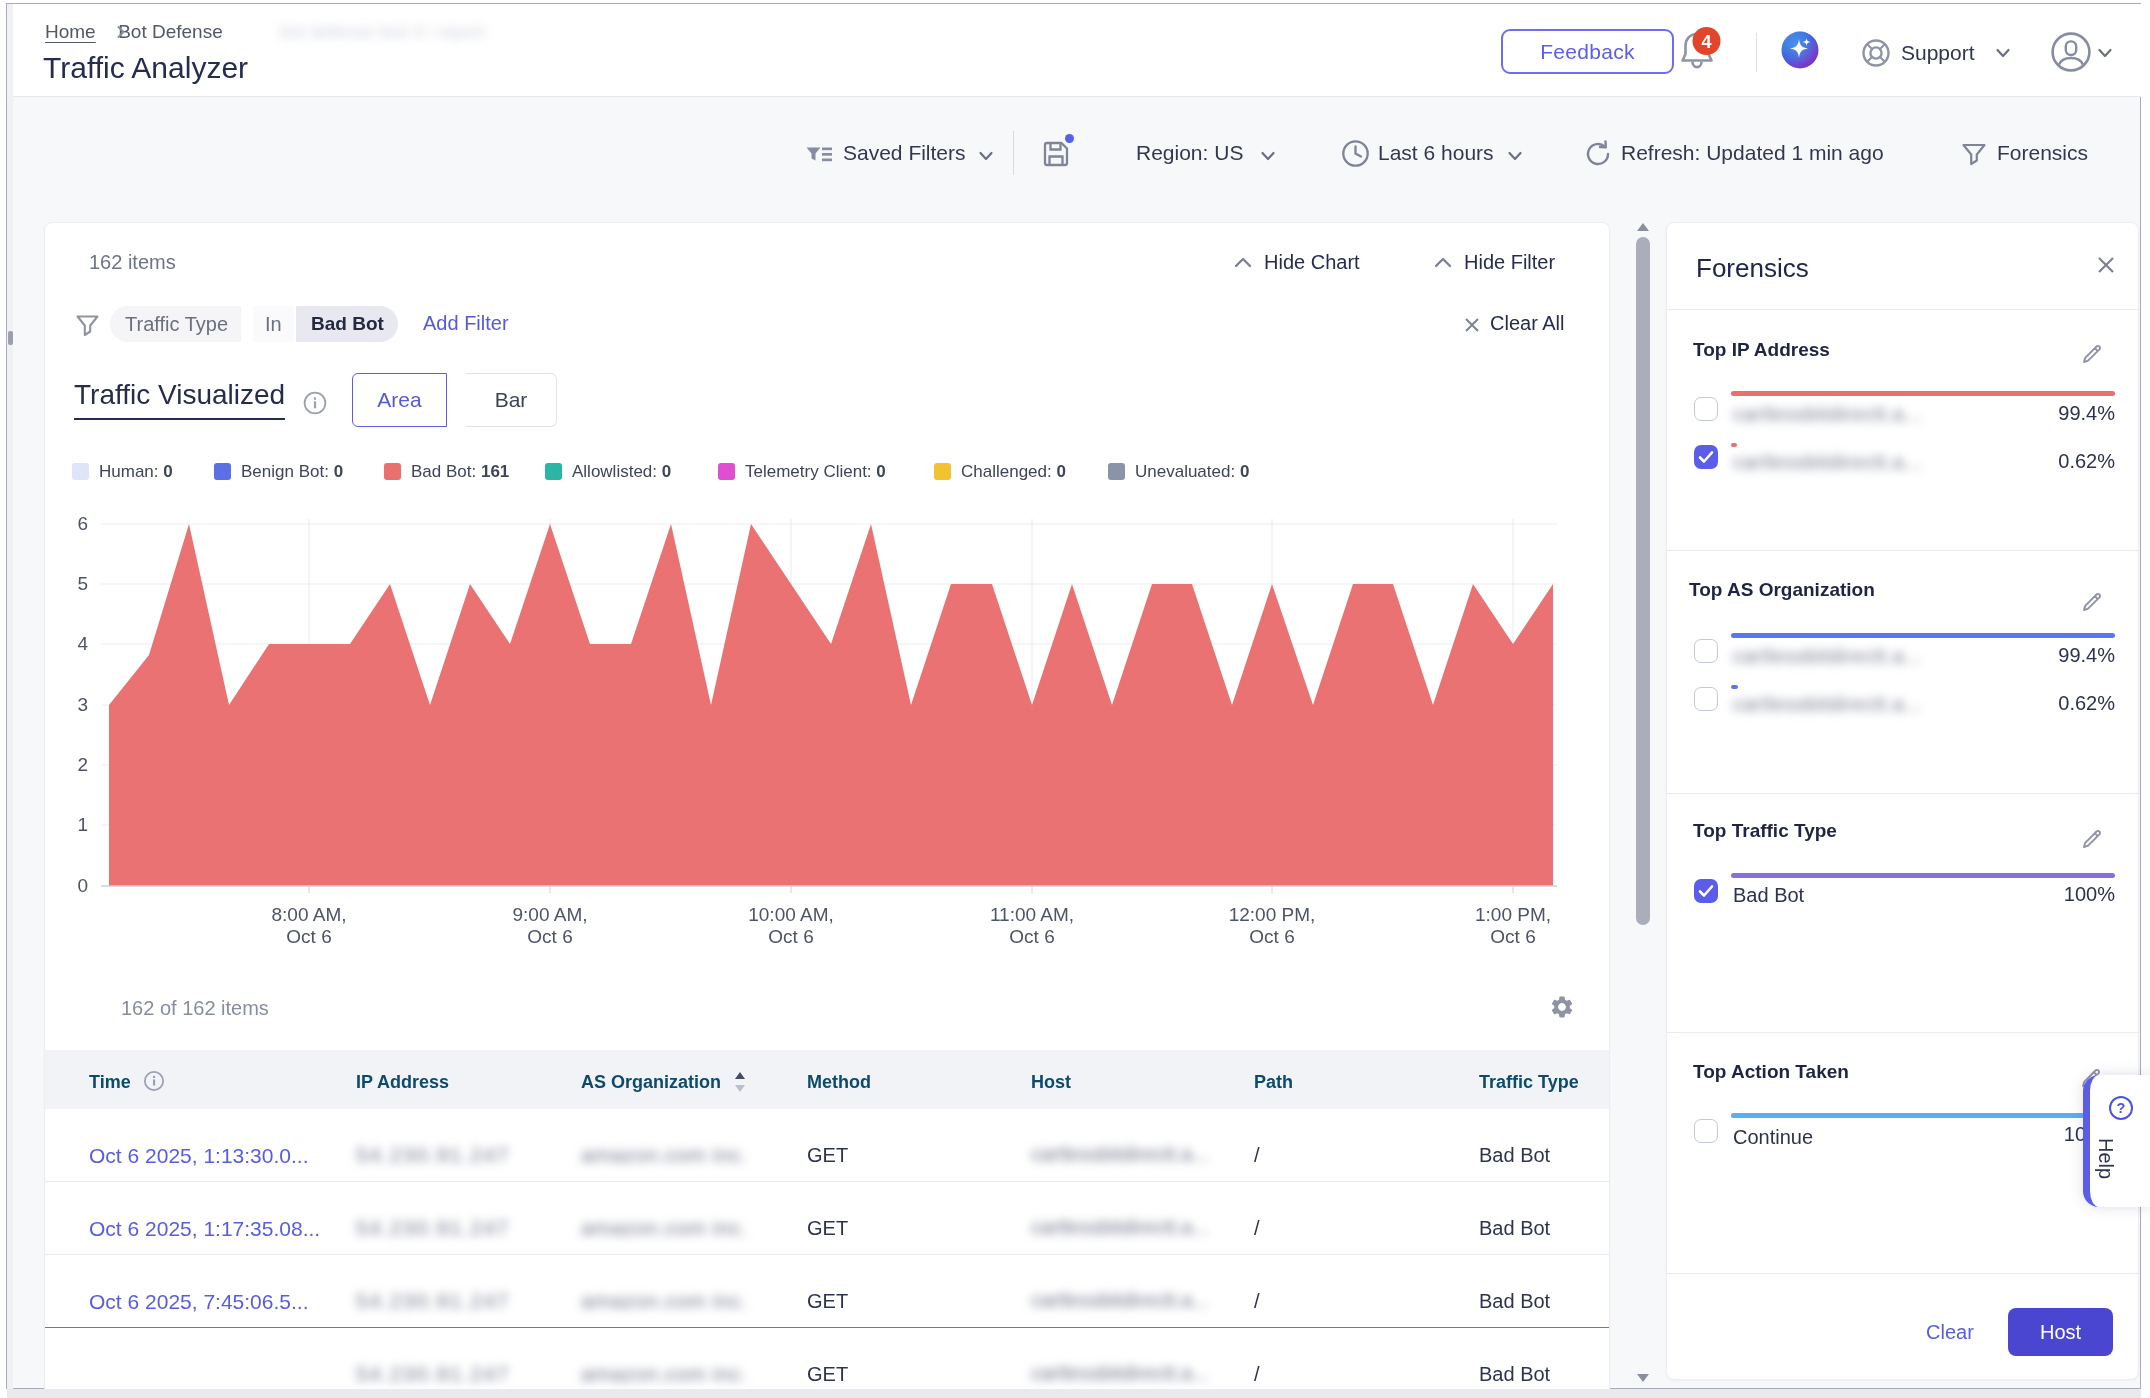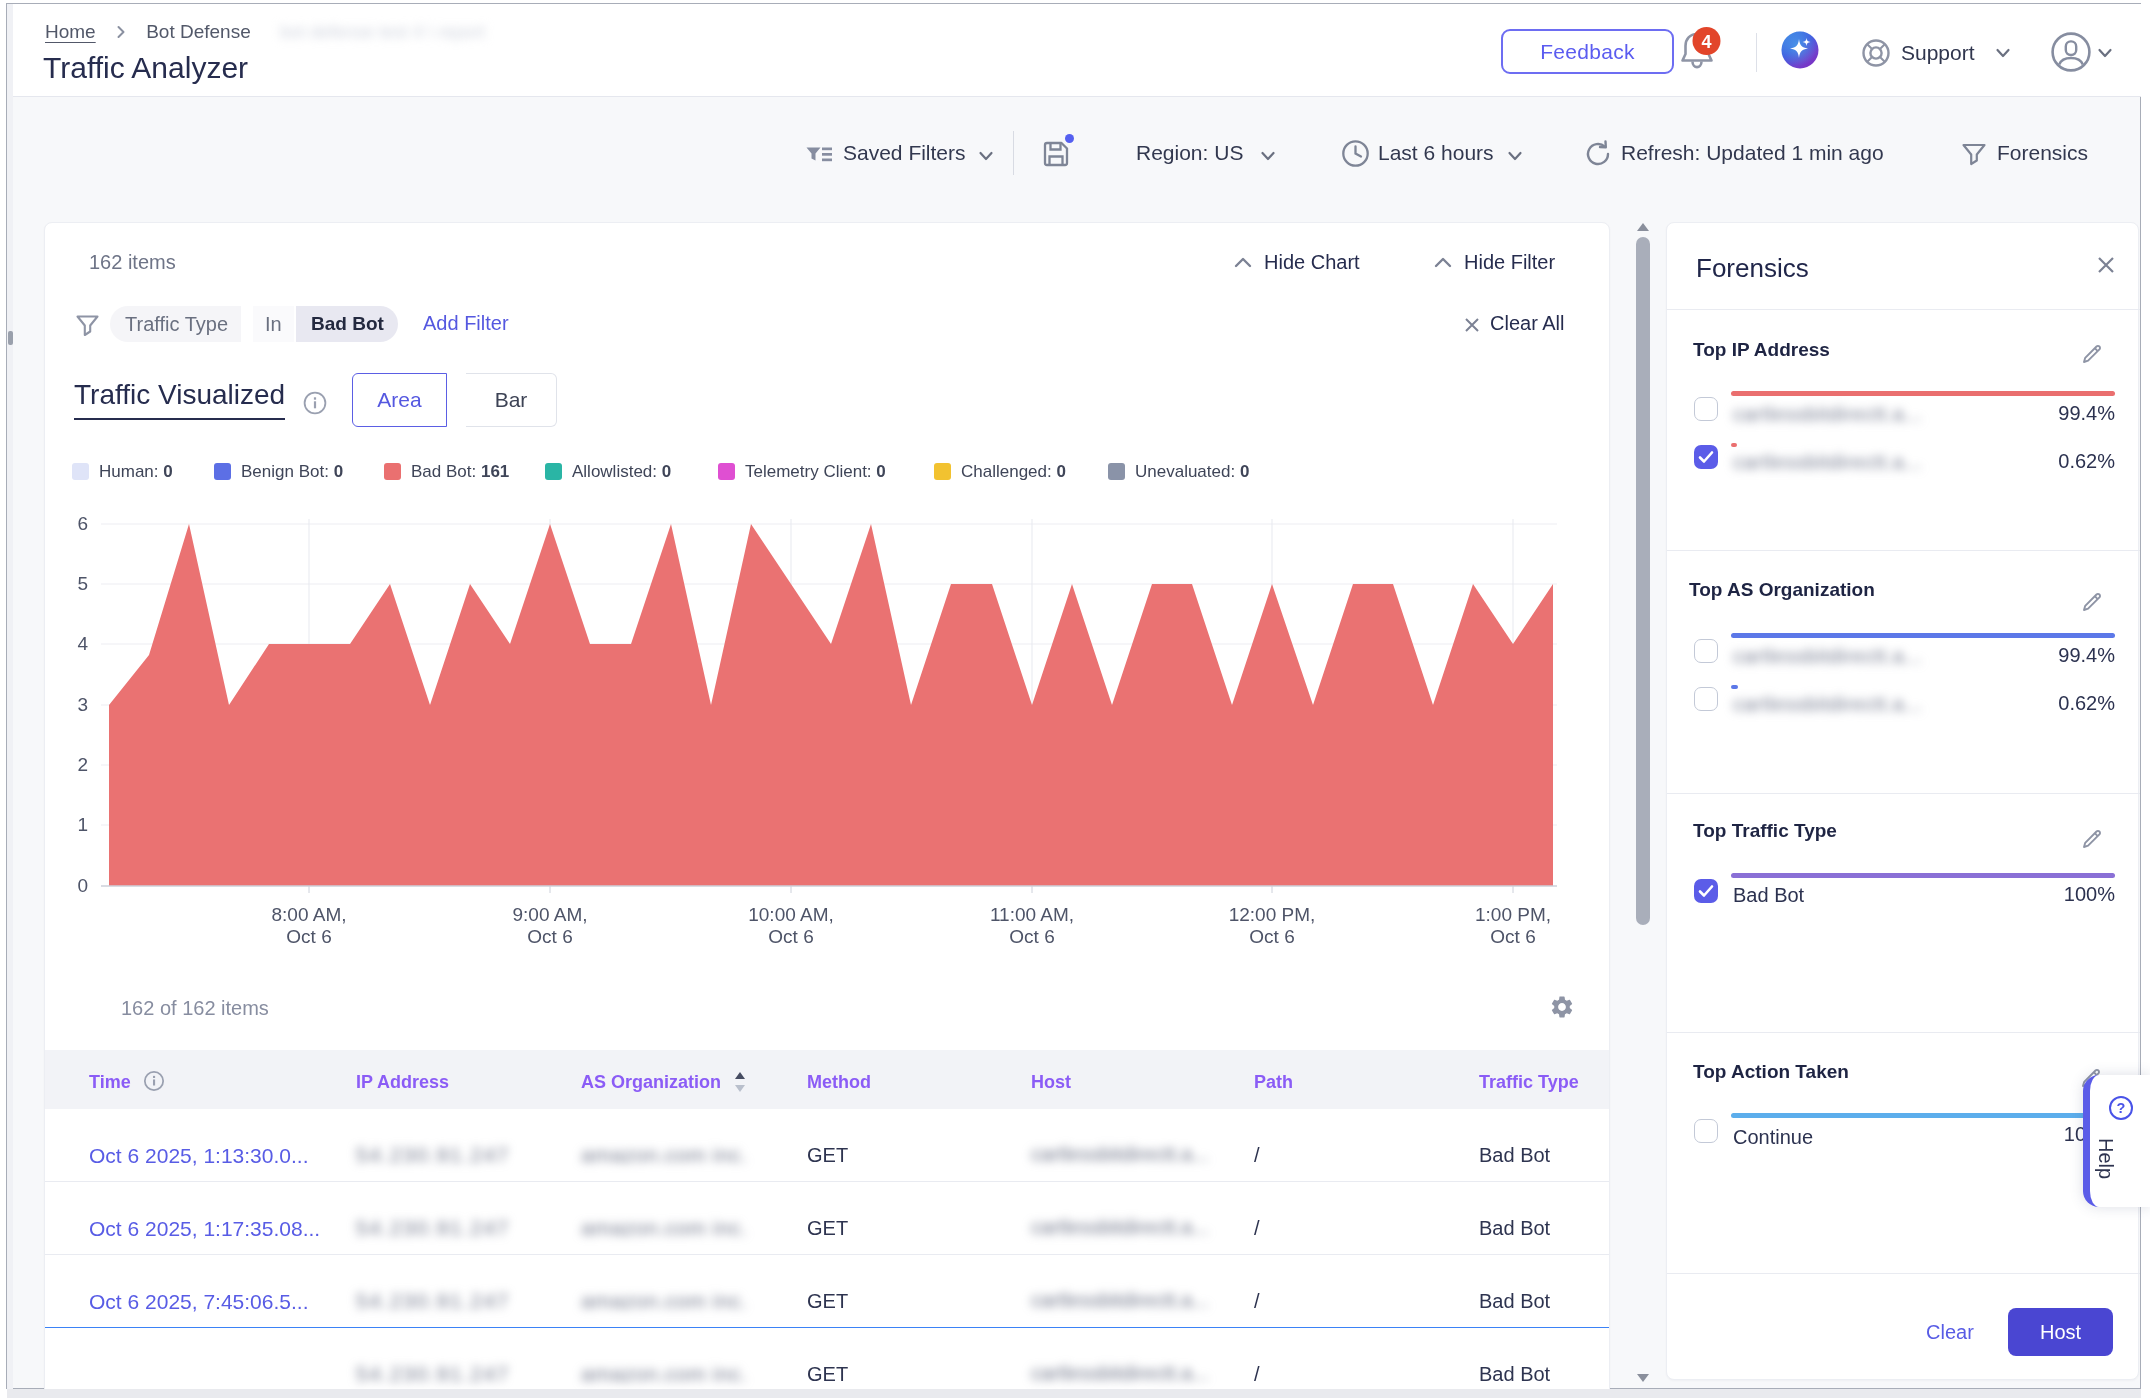--- a/index.html
+++ b/index.html
@@ -14,38 +14,38 @@
 .card { position:absolute; background:#fff; border:1px solid #eceef3; border-radius:8px; box-shadow:0 1px 2px rgba(40,50,80,0.04); }
 svg { display:block; }
 .blur1 { filter:blur(5px); color:#70768a; }
 .blur2 { filter:blur(5px); color:#767c90; }
 .cb { position:absolute; width:24px; height:24px; border:1.5px solid #c3c9d7; border-radius:7px; background:#fff; }
 .cbon { position:absolute; width:24px; height:24px; border-radius:7px; background:#5b5ce8; }
 .sechead { position:absolute; font-size:19px; font-weight:bold; color:#1e2443; }
 .pct { position:absolute; font-size:20px; color:#2c3250; text-align:right; width:90px; }
 .fbar { position:absolute; height:5px; border-radius:2.5px; }
 .fdiv { position:absolute; left:0; width:473px; height:1px; background:#e9ebf1; }
-.thead { font-size:18px; font-weight:bold; color:#8b5cf6;text-align:right; }
+.thead { font-size:18px; font-weight:bold; color:#0c4a6e;text-align:right; }
 .tcell { font-size:20px; color:#2e3450; }
 .xlab { position:absolute; width:160px; text-align:center; font-size:19px; color:#4e5468; line-height:22px; }
 .ylab { position:absolute; width:32px; text-align:right; font-size:19px; color:#4e5468; }
 .legend { position:absolute; font-size:17px; color:#3f4558; }
 .lsq { position:absolute; width:17px; height:17px; border-radius:3px; top:0; }
 </style>
 </head>
 <body>
 <div id="page">
 <div id="frame"></div>
 <div id="topbar">
   <div class="abs" style="left:32px; top:17px;">
     <span class="crumb" style="text-decoration:underline; text-underline-offset:4px;">Home</span>
     <svg class="abs" style="left:68px; top:3px;" width="16" height="16" viewBox="0 0 16 16">
           <path d="M5.5 3 L10.5 8 L5.5 13" fill="none" stroke="#8a90a0" stroke-width="2" stroke-linecap="round" stroke-linejoin="round"></path>
         </svg>
-    <span class="crumb" style="margin-left:46px;">Bot Defense</span>
+    <span class="crumb" style="margin-left:18px;">Bot Defense</span>
     <span class="abs blur1" style="left:235px; top:1px; font-size:18px; color:#d0d4de; white-space:nowrap;">bot defense test 4 \ report</span>
   </div>
   <div class="abs navy" style="left:30px; top:47px; font-size:30px;">Traffic Analyzer</div>
   <div class="abs" style="left:1488px; top:25px; width:173px; height:45px; border:2px solid #6d6df2; border-radius:9px; text-align:center; line-height:41px; font-size:21px; letter-spacing:0.3px; color:#5b5cf0;">Feedback</div>
 
   <svg class="abs" style="left:1663px; top:14px;" width="48" height="56" viewBox="0 0 48 56">
     <path d="M21 16 C14 16 9.5 21 9.5 28 L9.5 36 L6.5 42.5 L35.5 42.5 L32.5 36 L32.5 28 C32.5 21 28 16 21 16 Z" fill="none" stroke="#8e94a5" stroke-width="2.6" stroke-linejoin="round"></path>
     <path d="M16.5 43.5 C16.5 51 25.5 51 25.5 43.5" fill="none" stroke="#8e94a5" stroke-width="2.6"></path>
     <circle cx="30.5" cy="23" r="14" fill="#e2452a"></circle>
     <text x="30.5" y="29.5" font-size="18" font-weight="bold" fill="#fff" text-anchor="middle" font-family="Liberation Sans">4</text>

